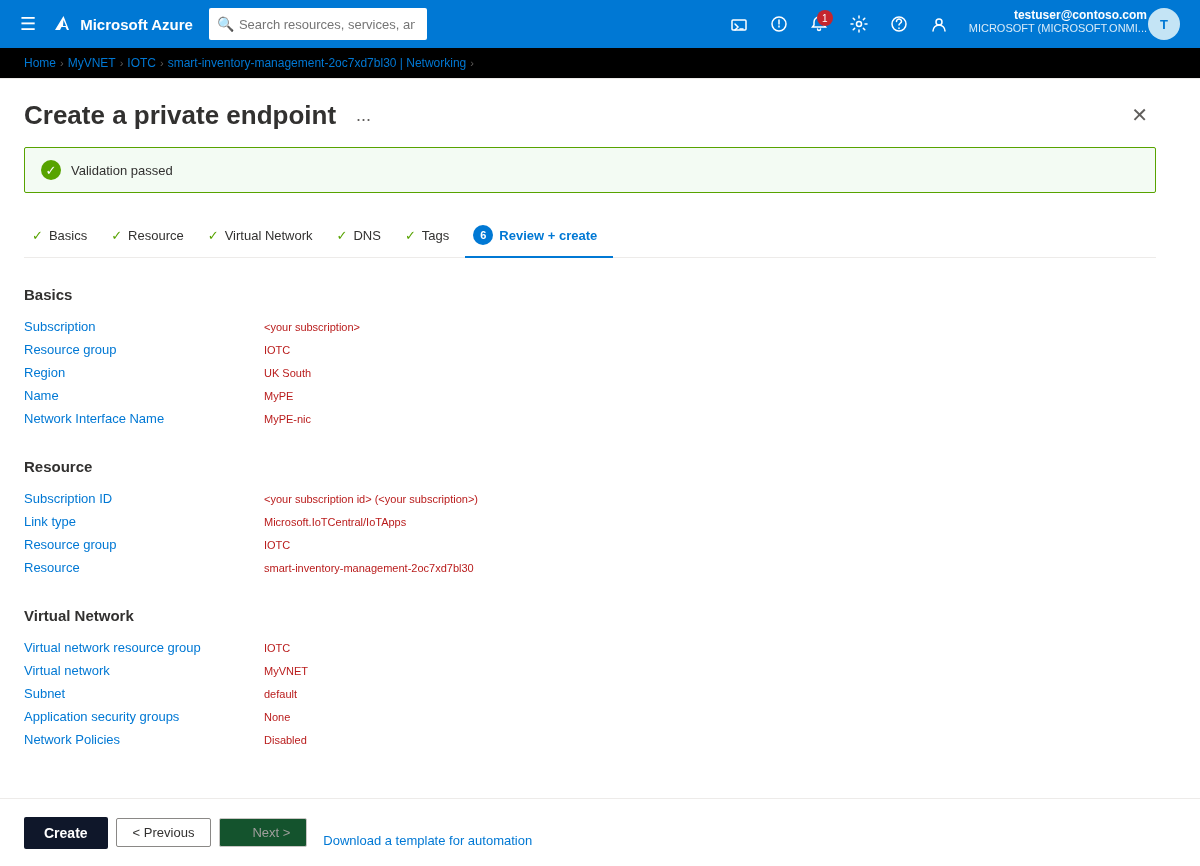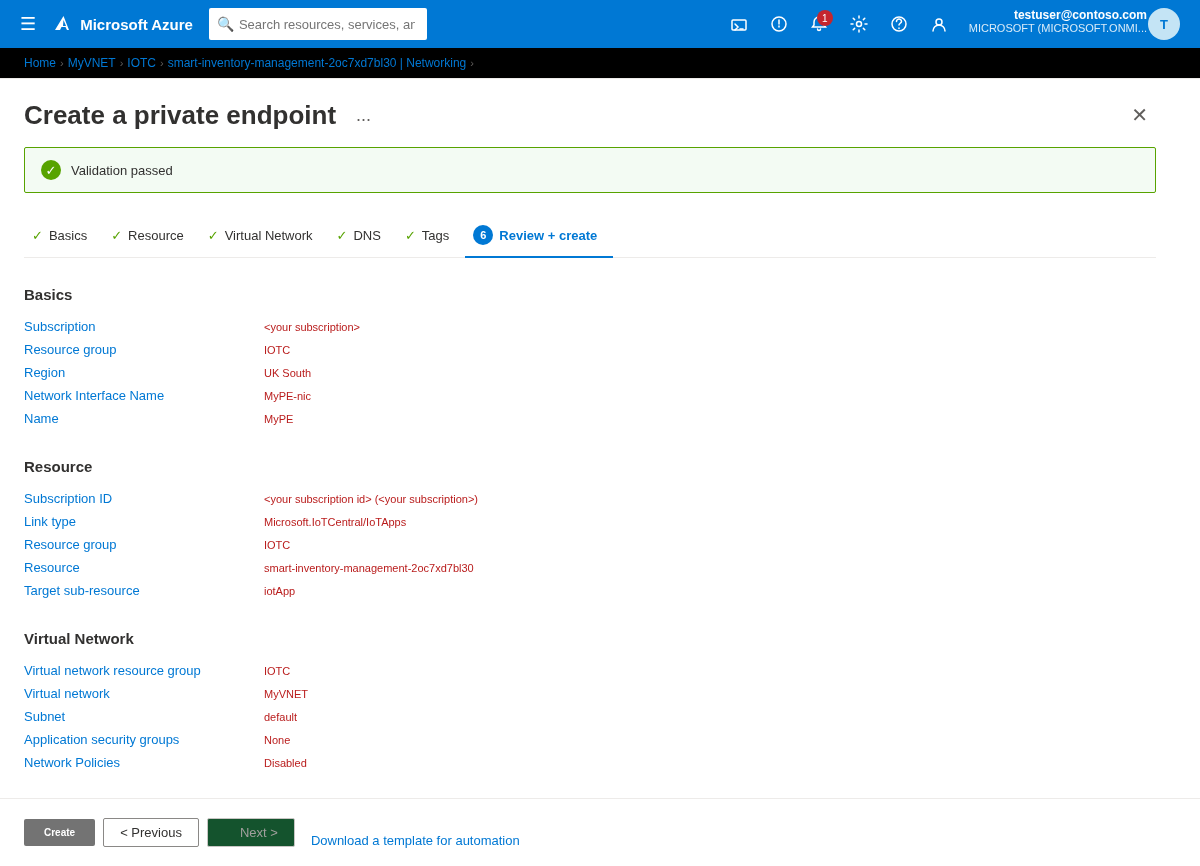--- a/index.html
+++ b/index.html
@@ -231,25 +231,25 @@
       left: 0; right: 0;
       background: #fff;
       border-top: 1px solid #edebe9;
       padding: 12px 24px;
       display: flex;
       align-items: center;
       gap: 8px;
       z-index: 100;
     }
     .btn-create {
-      background: #737373;
+      background: #0f172a;
       color: #fff;
       border: none;
       padding: 8px 20px;
-      font-size: 10px;
+      font-size: 14px;
       font-weight: 600;
       border-radius: 2px;
       cursor: pointer;
     }
     .btn-secondary {
       background: #fff;
       color: #323130;
       border: 1px solid #8a8886;
       padding: 6px 16px;
       font-size: 13px;
@@ -412,50 +412,46 @@
     </div>
     <div class="field-row">
       <span class="field-label">Resource group</span>
       <span class="field-value">IOTC</span>
     </div>
     <div class="field-row">
       <span class="field-label">Region</span>
       <span class="field-value">UK South</span>
     </div>
     <div class="field-row">
+      <span class="field-label">Name</span>
+      <span class="field-value">MyPE</span>
+    </div>
+    <div class="field-row">
       <span class="field-label">Network Interface Name</span>
       <span class="field-value">MyPE-nic</span>
     </div>
-    <div class="field-row">
-      <span class="field-label">Name</span>
-      <span class="field-value">MyPE</span>
-    </div>
   </div>
 
   <div class="section">
     <div class="section-title">Resource</div>
     <div class="field-row">
       <span class="field-label">Subscription ID</span>
       <span class="field-value">&lt;your subscription id&gt; (&lt;your subscription&gt;)</span>
     </div>
     <div class="field-row">
       <span class="field-label">Link type</span>
       <span class="field-value">Microsoft.IoTCentral/IoTApps</span>
     </div>
     <div class="field-row">
       <span class="field-label">Resource group</span>
       <span class="field-value">IOTC</span>
     </div>
     <div class="field-row">
       <span class="field-label">Resource</span>
       <span class="field-value">smart-inventory-management-2oc7xd7bl30</span>
-    </div>
-    <div class="field-row">
-      <span class="field-label">Target sub-resource</span>
-      <span class="field-value">iotApp</span>
     </div>
   </div>
 
   <div class="section">
     <div class="section-title">Virtual Network</div>
     <div class="field-row">
       <span class="field-label">Virtual network resource group</span>
       <span class="field-value">IOTC</span>
     </div>
     <div class="field-row">

